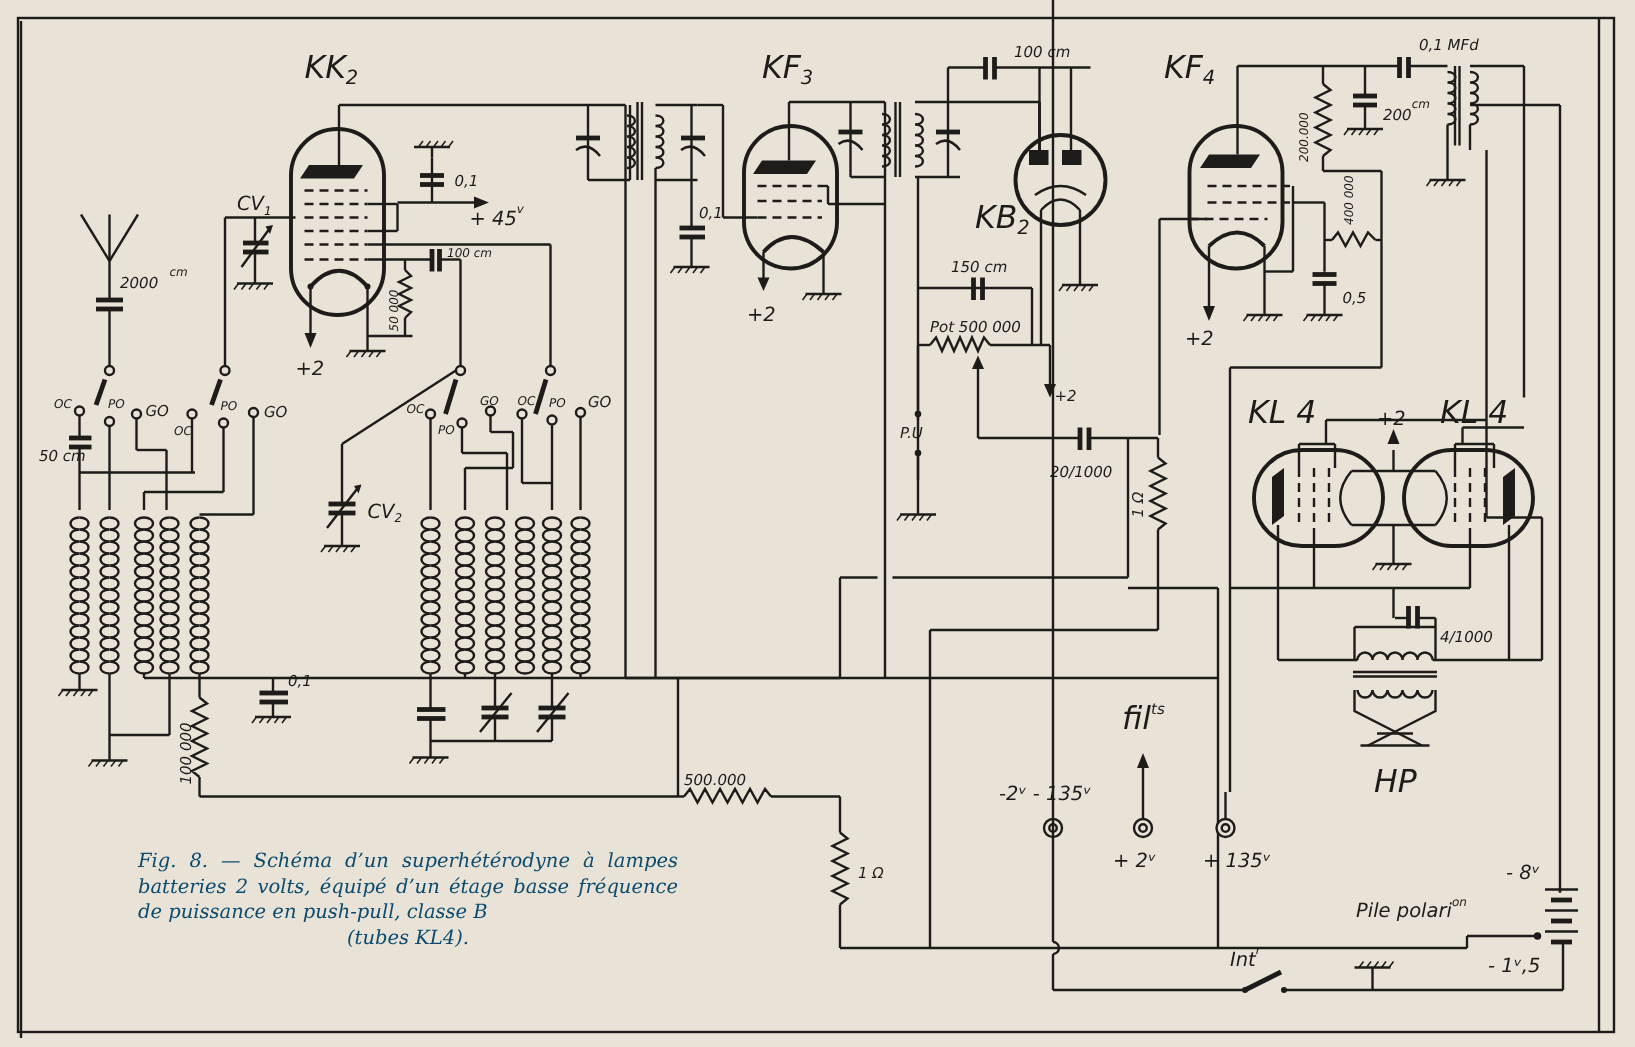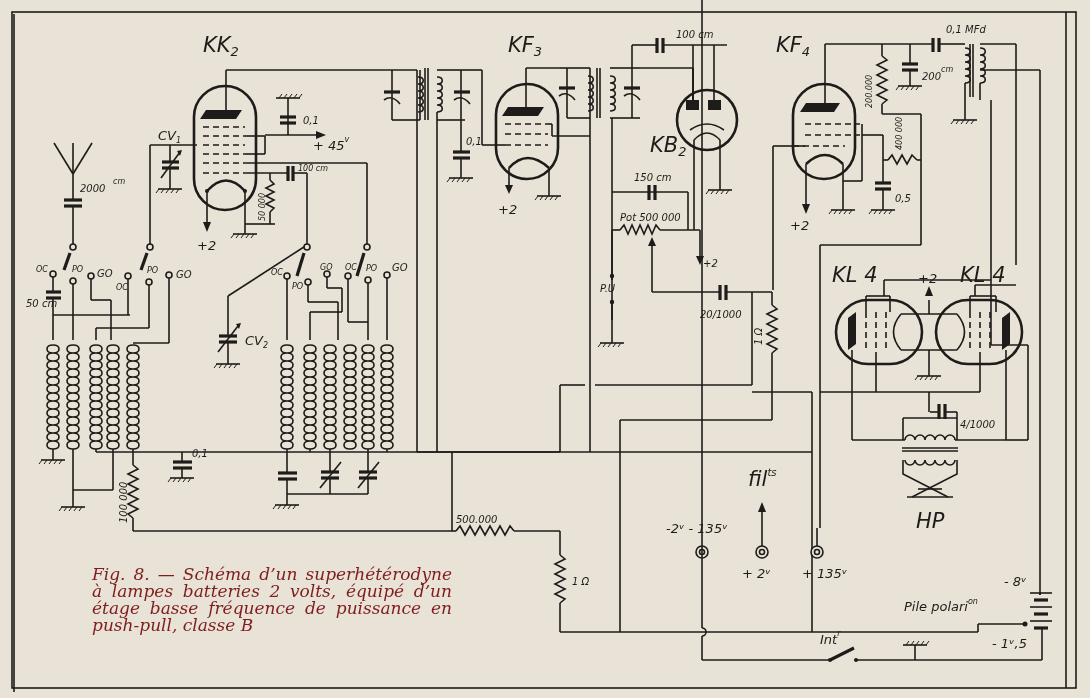--- a/index.html
+++ b/index.html
@@ -15,22 +15,22 @@
   .thick { stroke: #1e1c1a; stroke-width: 3.2; fill: none; }
   .plate { fill: #1e1c1a; }
   .grid { stroke: #1e1c1a; stroke-width: 1.6; stroke-dasharray: 6 4; fill: none; }
   .lbl { font-family: "DejaVu Sans", sans-serif; font-style: italic; fill: #1e1c1a; }
   .big { font-size: 21px; }
   .med { font-size: 13px; }
   .sm { font-size: 10px; }
   .xs { font-size: 8px; }
   .caption {
     position: absolute; left: 92px; top: 566px; width: 360px;
-    font-family: "DejaVu Serif", serif; font-style: italic; font-size: 17px;
-    line-height: 17px; color: #7f1d1d; text-align: justify;
+    font-family: "DejaVu Serif", serif; font-style: italic; font-size: 13px;
+    line-height: 17px; color: #0c4a6e; text-align: justify;
   }
   .caption .last { display: block; text-align: center; }
   .term { fill: #e8e3d6; stroke: #1e1c1a; stroke-width: 1.6; }
 </style>
 </head>
 <body>
 
 <div id="stage">
 <svg id="schematic" width="1090" height="698" viewBox="0 0 1090 698" xmlns="http://www.w3.org/2000/svg">
   <defs>
@@ -614,14 +614,15 @@
   <text x="992" y="648" class="lbl med">- 1ᵛ,5</text>
 
   <line x1="991" y1="345" x2="1028" y2="345" class="w"></line>
   <line x1="1028" y1="345" x2="1028" y2="440" class="w"></line>
   <line x1="1006" y1="440" x2="1028" y2="440" class="w"></line>
   <line x1="1066" y1="12" x2="1066" y2="688" class="w"></line>
 </svg>
 
 <div class="caption">
   <span>Fig. 8. — Schéma d’un superhétérodyne à lampes batteries 2 volts, équipé d’un étage basse fréquence de puissance en push-pull, classe B</span>
+  <span class="last">(tubes KL4).</span>
 </div>
 </div>
 
 </body></html>

